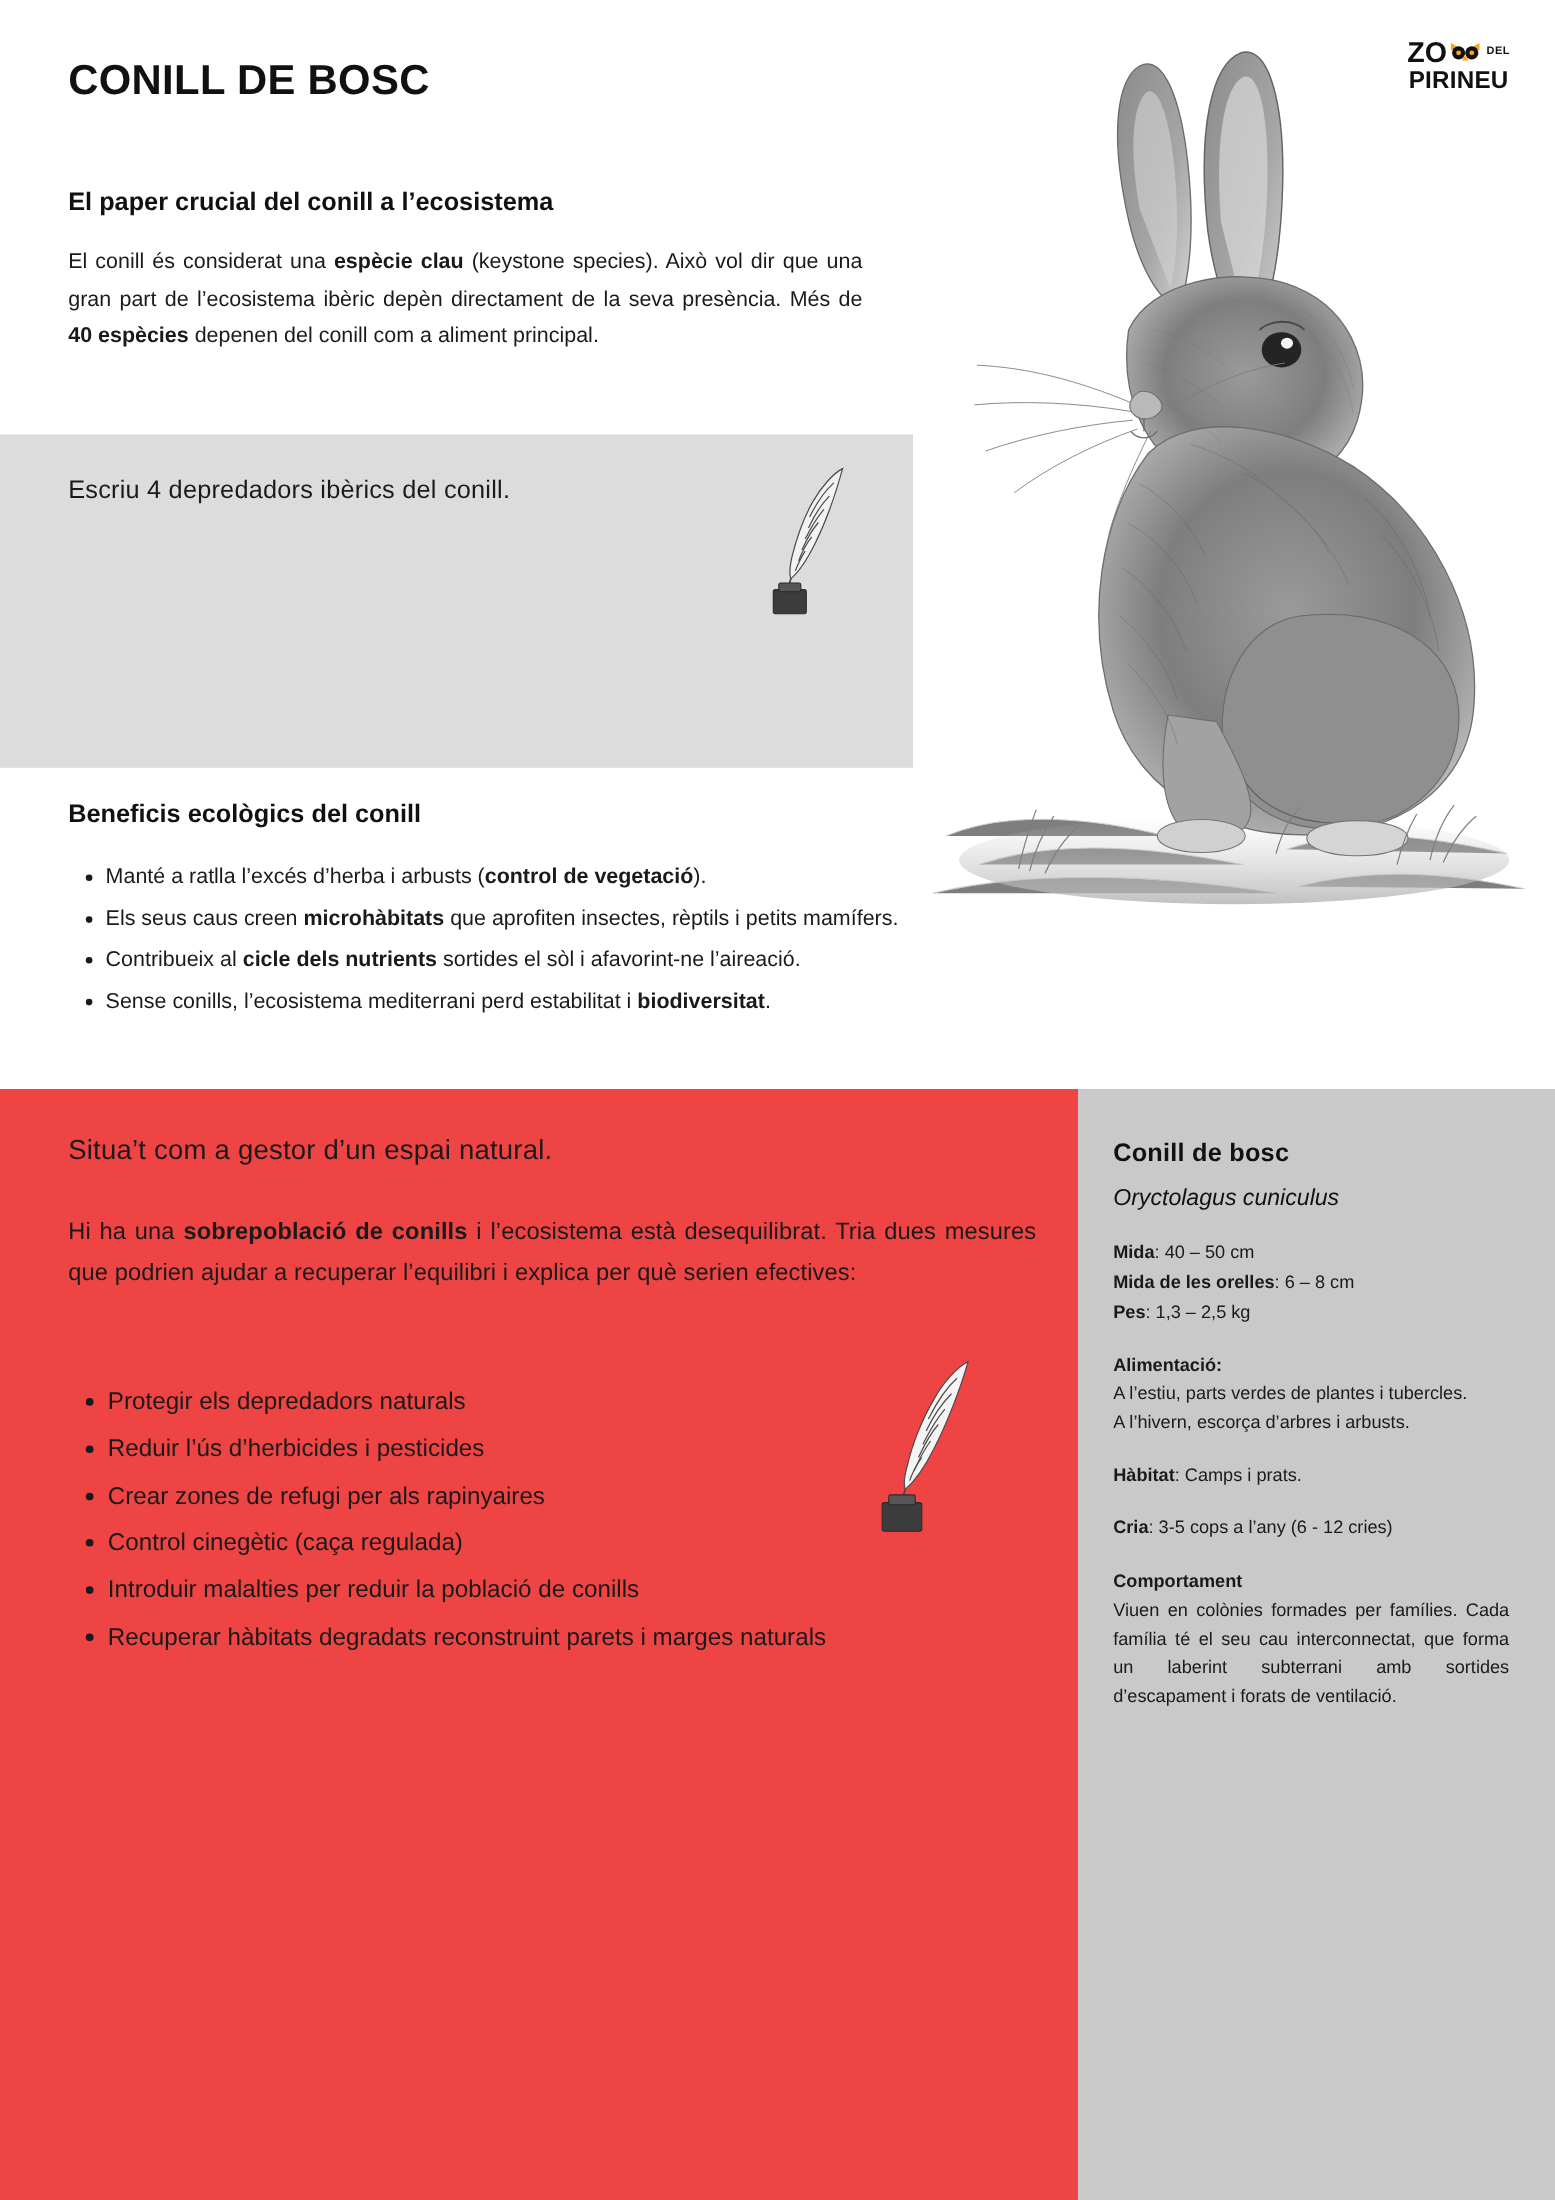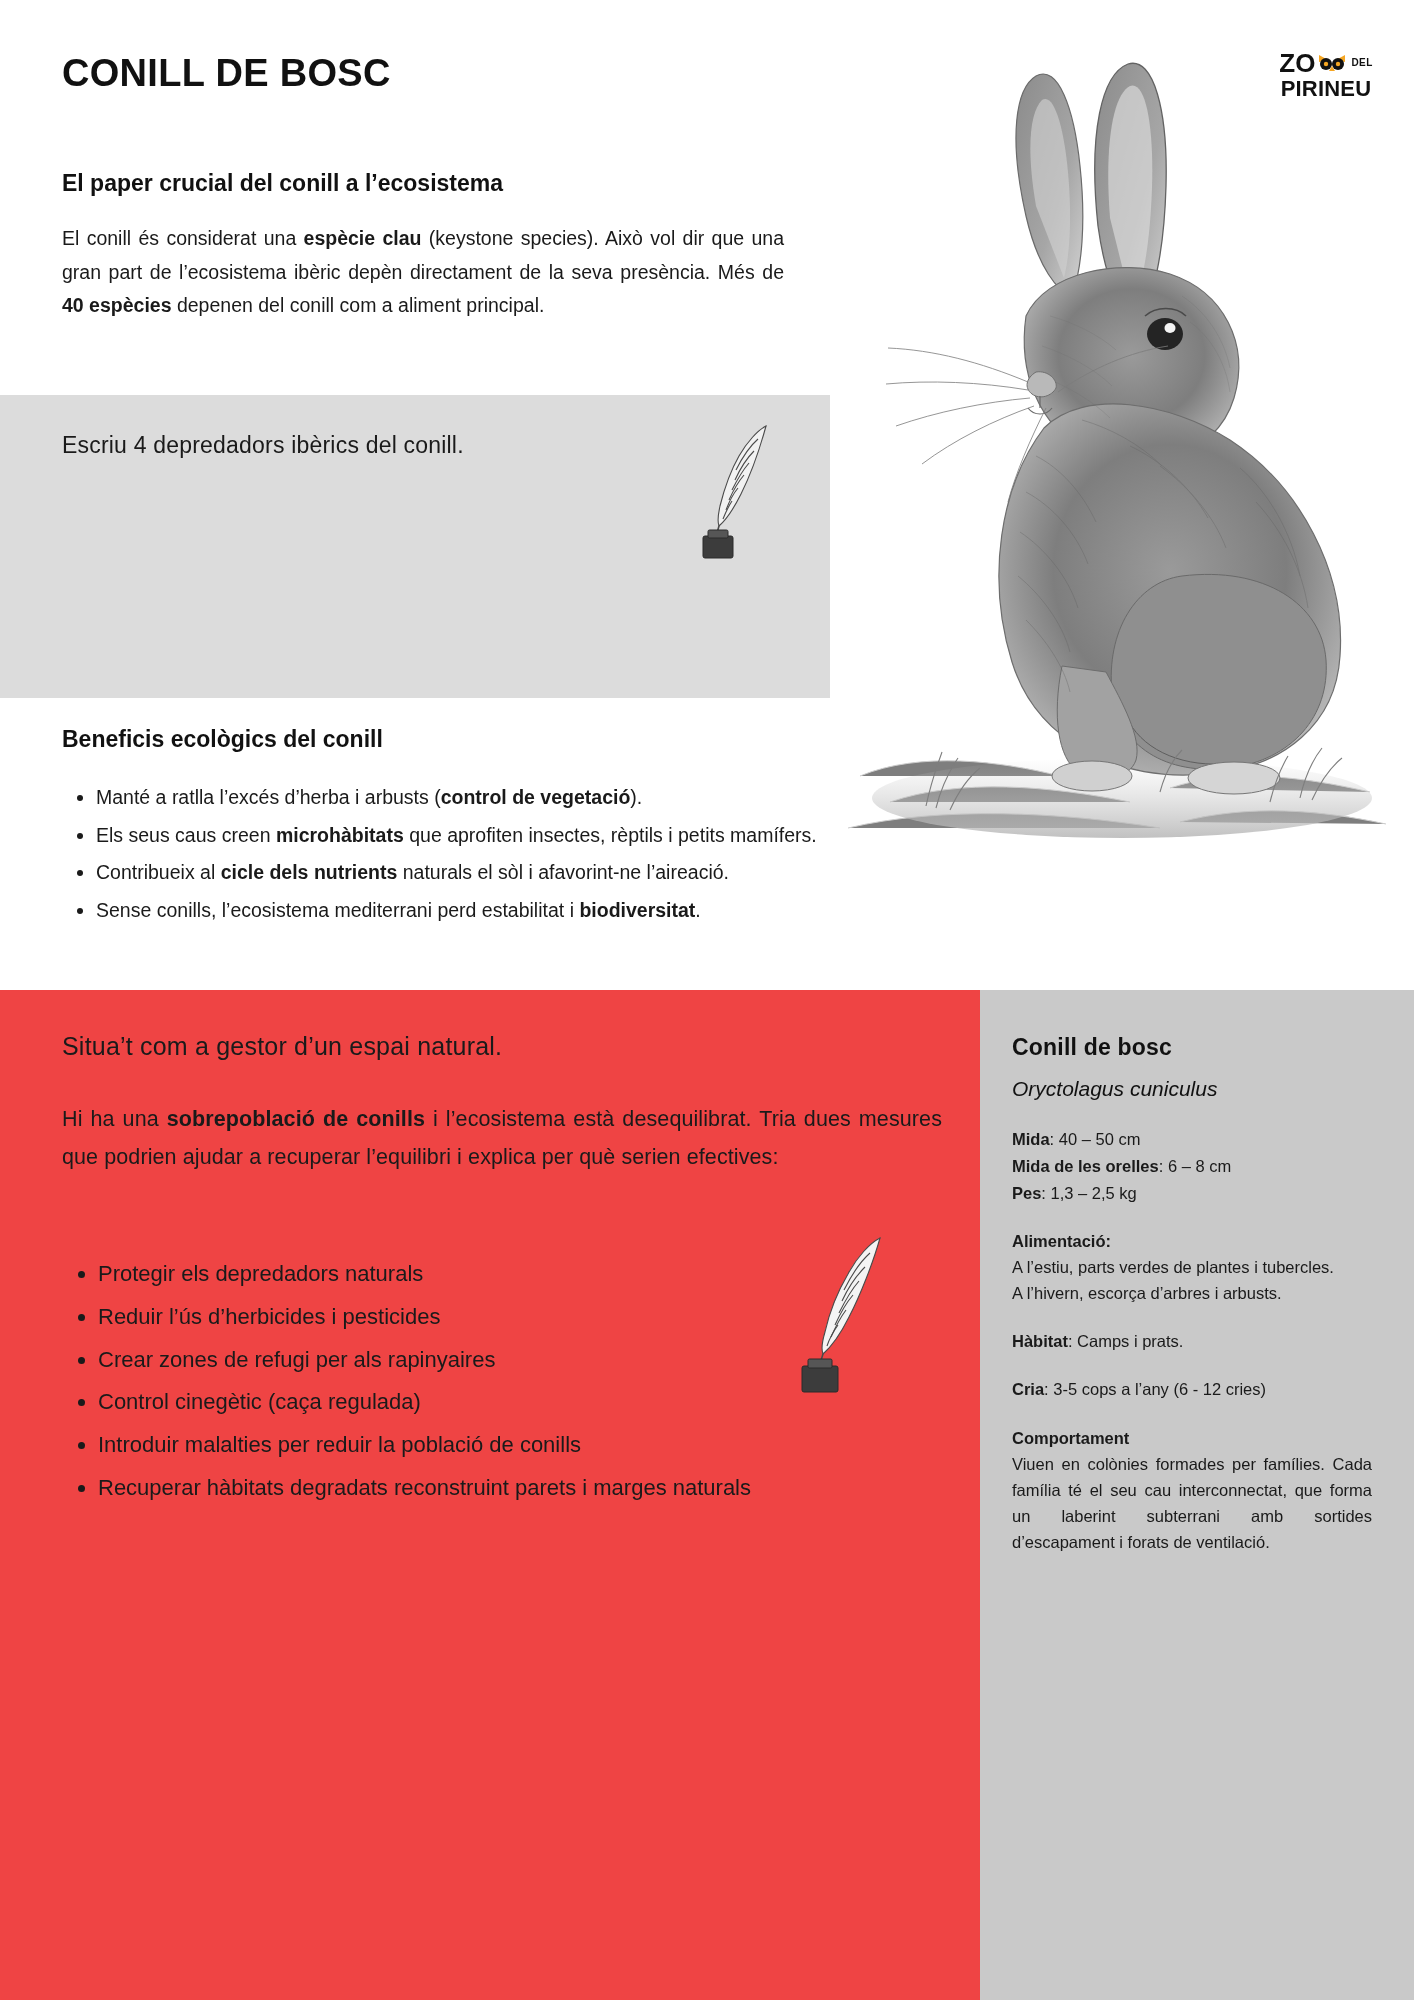--- a/index.html
+++ b/index.html
@@ -103,21 +103,21 @@
     line-height: 1.62;
   }
   .bullets-eco li {
     margin-bottom: 6px;
   }
 
   
   .photo-wrap {
     position: absolute;
     left: 830px;
-    top: 16px;
+    top: 0;
     width: 584px;
     height: 1148px;
     background: #86efac;
     overflow: hidden;
   }
   .logo {
     position: absolute;
     right: 28px;
     top: 34px;
     width: 120px;
@@ -289,21 +289,21 @@
             <rect x="8" y="110" width="20" height="8" rx="1.5" fill="#565656" stroke="#2a2a2a" stroke-width="1"></rect>
           </g>
         </svg>
       </div>
 
       <div class="h2 sub2">Beneficis ecològics del conill</div>
 
       <ul class="bullets-eco">
           <li><span>Manté a ratlla l’excés d’herba i arbusts (</span><b>control de vegetació</b><span>).</span></li>
           <li><span>Els seus caus creen </span><b>microhàbitats</b><span> que aprofiten insectes, rèptils i petits mamífers.</span></li>
-          <li><span>Contribueix al </span><b>cicle dels nutrients</b><span> naturals el sòl i afavorint-ne l’aireació.</span></li>
+          <li><span>Contribueix al </span><b>cicle dels nutrients</b><span> sortides el sòl i afavorint-ne l’aireació.</span></li>
           <li><span>Sense conills, l’ecosistema mediterrani perd estabilitat i </span><b>biodiversitat</b><span>.</span></li>
         </ul>
     </div>
 
     <div class="photo-wrap">
       <svg viewBox="0 0 584 990" width="584" height="990" aria-hidden="true">
         <defs>
           <radialGradient id="furBody" cx="50%" cy="45%" r="62%">
             <stop offset="0%" stop-color="#9a9a9a"></stop>
             <stop offset="55%" stop-color="#7e7e7e"></stop>

